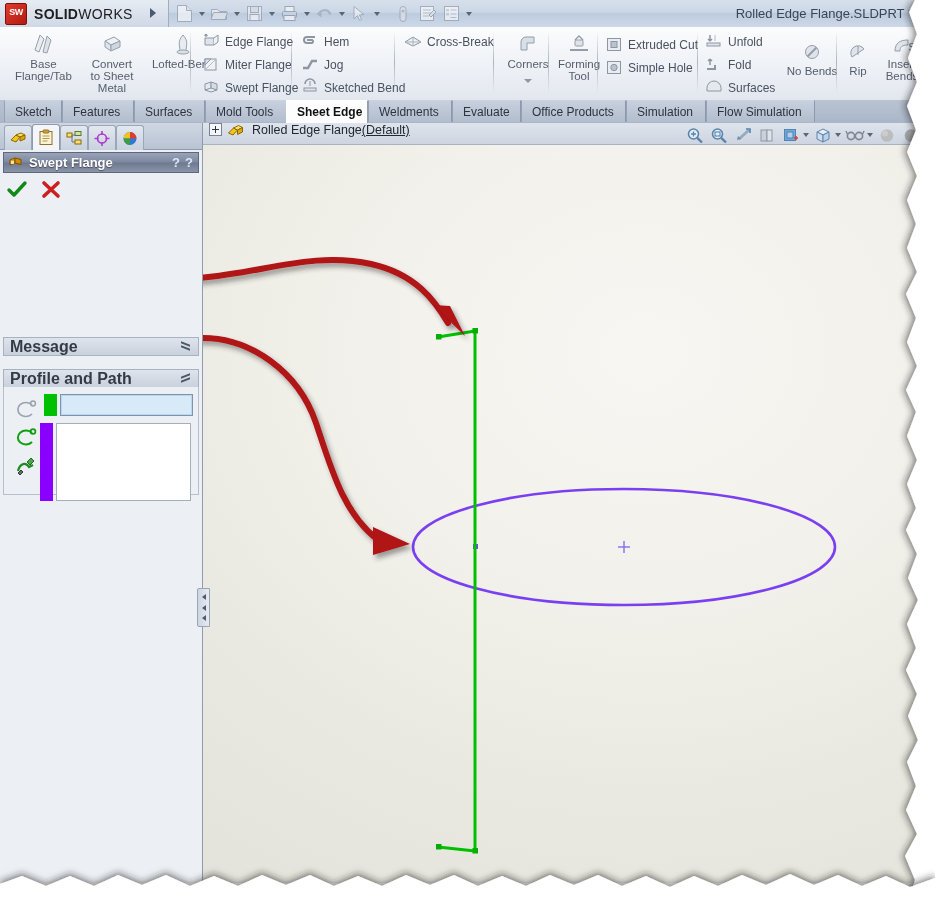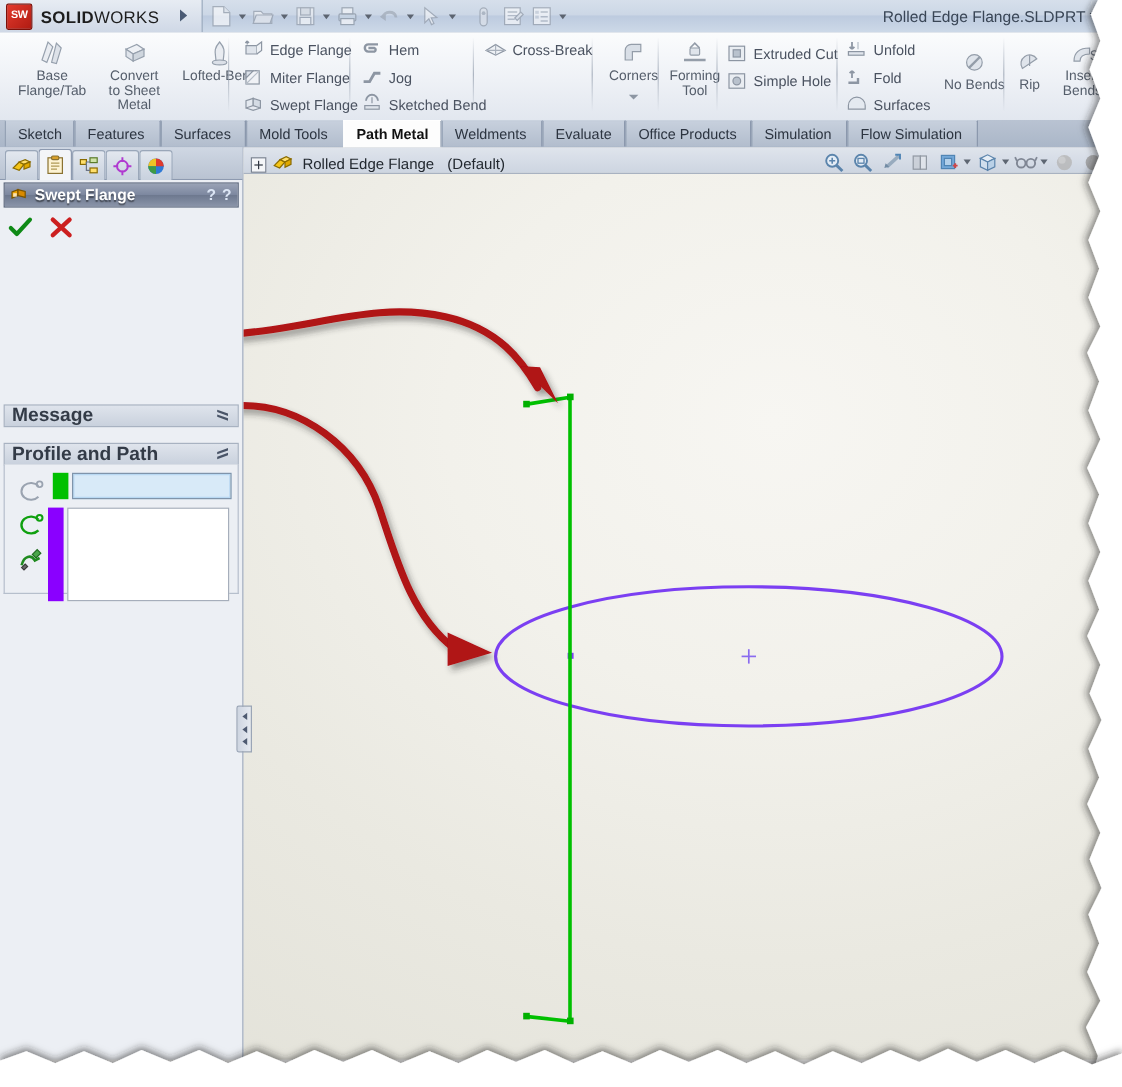--- a/index.html
+++ b/index.html
@@ -119,21 +119,21 @@
   .selbox{height:22px;box-sizing:border-box;border:1px solid #7f94ab;
     background:#d8eaf8;box-shadow:inset 0 0 0 1px #b8d8f2;}
   .selbox.big{height:78px;background:#ffffff;border:1px solid #a6aebb;box-shadow:none;}
   .picon{width:34px;height:30px;display:flex;align-items:center;justify-content:center;}
 
   
   .gfx{position:absolute;left:203px;top:123px;width:714px;height:760px;overflow:hidden;
     background:radial-gradient(ellipse 120% 95% at 62% 30%,#f7f6f2 0%,#f2f1eb 32%,#eae9e1 62%,#e2e1d8 100%);}
   .gfxhead{position:absolute;left:203px;top:123px;width:714px;height:22px;
     background:linear-gradient(to bottom,#dfe4ec,#cdd5e1);
-    border-bottom:1px solid #a8b2c1;display:flex;align-items:flex-end;box-sizing:border-box;}
+    border-bottom:1px solid #a8b2c1;display:flex;align-items:flex-start;box-sizing:border-box;}
   .gfxhead .plusbox{width:11px;height:11px;border:1px solid #7a8391;background:#f4f6f9;
     margin-left:6px;position:relative;}
   .gfxhead .plusbox:before,.gfxhead .plusbox:after{content:"";position:absolute;background:#2f3642;}
   .gfxhead .plusbox:before{left:2px;top:4.5px;width:7px;height:1.5px;}
   .gfxhead .plusbox:after{top:2px;left:4.5px;height:7px;width:1.5px;}
   .gfxhead .nm{margin-left:7px;font-size:12.5px;color:#22282f;}
 
   .viewtools{position:absolute;right:14px;top:125px;height:20px;display:flex;
     align-items:center;gap:3px;}
   .vt{width:21px;height:20px;display:flex;align-items:center;justify-content:center;opacity:.8;}
@@ -480,21 +480,21 @@
         <span>S</span>
       </div>
     </div>
   </div>
 
   <div class="cmdtabs">
     <div class="ctab" style="left:4px;width:58px;">Sketch</div>
     <div class="ctab" style="left:62px;width:72px;">Features</div>
     <div class="ctab" style="left:134px;width:71px;">Surfaces</div>
     <div class="ctab" style="left:205px;width:96px;">Mold Tools</div>
-    <div class="ctab active" style="left:286px;width:82px;">Path Metal</div>
+    <div class="ctab active" style="left:286px;width:82px;">Sheet Edge</div>
     <div class="ctab" style="left:368px;width:84px;">Weldments</div>
     <div class="ctab" style="left:452px;width:69px;">Evaluate</div>
     <div class="ctab" style="left:521px;width:105px;">Office Products</div>
     <div class="ctab" style="left:626px;width:80px;">Simulation</div>
     <div class="ctab" style="left:706px;width:109px;">Flow Simulation</div>
   </div>
 
   <div class="leftpanel">
 
     <div class="pmtabs">
@@ -663,21 +663,21 @@
   <div class="gfxhead">
     <span class="plusbox"></span>
     <span style="margin-left:5px;display:flex;">
       <svg width="18" height="16" viewBox="0 0 18 16">
           <path d="M1.5 10 L6.5 5 L10.5 7 L6 12 Z" fill="#f5c518" stroke="#8a6b00"></path>
           <path d="M6.5 5 L11.5 2.5 L15.5 4.5 L10.5 7 Z" fill="#ffdf6b" stroke="#8a6b00"></path>
           <path d="M10.5 7 L15.5 4.5 L15.5 9 L10.5 11.5 Z" fill="#e0a800" stroke="#8a6b00"></path>
         </svg>
       </span>
     <span class="nm">Rolled Edge Flange</span>
-    <span class="nm" style="margin-left:11px;">(Default)</span>
+    <span class="nm" style="margin-left:0;text-decoration:underline;">(Default)</span>
   </div>
 
   <div class="viewtools">
     <span class="vt">
       <svg width="18" height="17" viewBox="0 0 18 17">
           <circle cx="7.5" cy="7" r="5" fill="#e8f1fa" stroke="#3d6f9e" stroke-width="1.6"></circle>
           <path d="M11.2 10.8 L16 15.5" stroke="#3d6f9e" stroke-width="2.4"></path>
           <path d="M5 7 h5 M7.5 4.5 v5" stroke="#3d6f9e" stroke-width="1.3"></path>
         </svg>
       </span>

